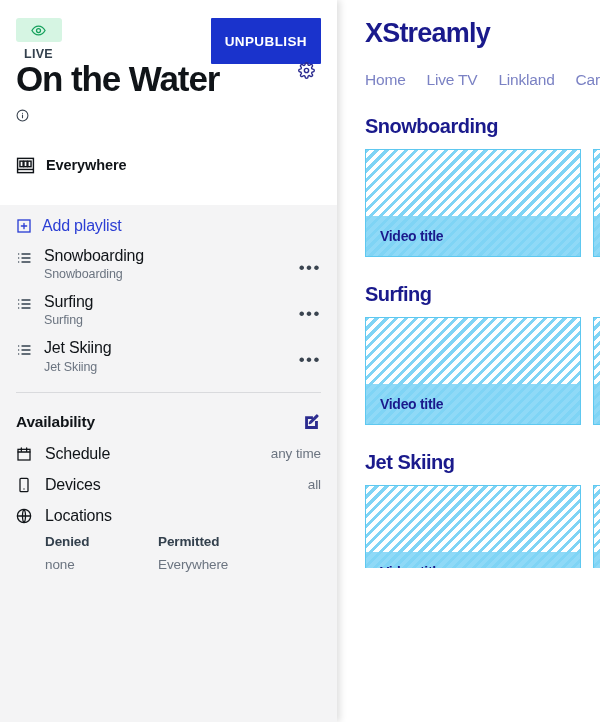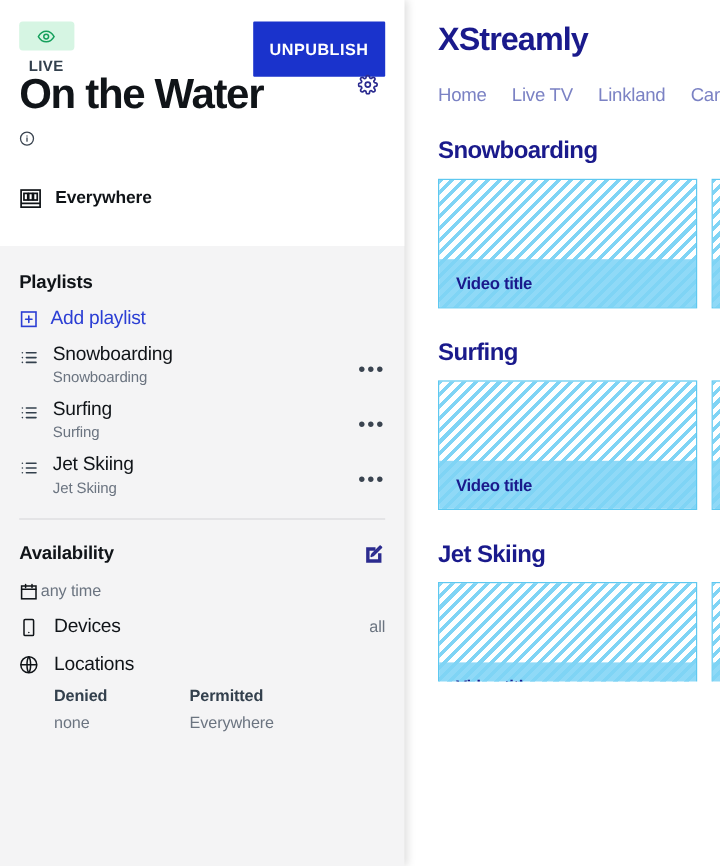--- a/index.html
+++ b/index.html
@@ -323,21 +323,20 @@
             <rect x="15" y="6.5" width="4" height="7"></rect>
             <path d="M2 17h20"></path>
           </svg>
         </span>
         <span class="lbl">Everywhere</span>
       </div>
     </div>
 
     <div class="panel-body">
 
-      <div class="section-title">Playlists</div>
 
       <div class="add-playlist">
         <span style="line-height:0;">
           <svg width="16" height="16" viewBox="0 0 24 24" fill="none" stroke="#2b3ed4" stroke-width="2">
             <rect x="3" y="3" width="18" height="18"></rect>
             <path d="M12 8v8M8 12h8" stroke-linecap="round"></path>
           </svg>
         </span>
         <span class="lbl">Add playlist</span>
       </div>
@@ -393,20 +392,21 @@
         </button>
       </div>
 
       <div class="av-row">
         <span class="av-ic">
           <svg width="16" height="16" viewBox="0 0 24 24" fill="none" stroke="#101418" stroke-width="1.9">
             <rect x="3" y="5" width="18" height="16"></rect>
             <path d="M3 9h18M8 3v4M16 3v4" stroke-linecap="round"></path>
           </svg>
         </span>
+        <span class="av-lbl">Schedule</span>
         <span class="av-val">any time</span>
       </div>
 
       <div class="av-row">
         <span class="av-ic">
           <svg width="16" height="16" viewBox="0 0 24 24" fill="none" stroke="#101418" stroke-width="1.9">
             <rect x="6" y="2" width="12" height="20" rx="1.5"></rect>
             <path d="M12 18h.01" stroke-linecap="round"></path>
           </svg>
         </span>

